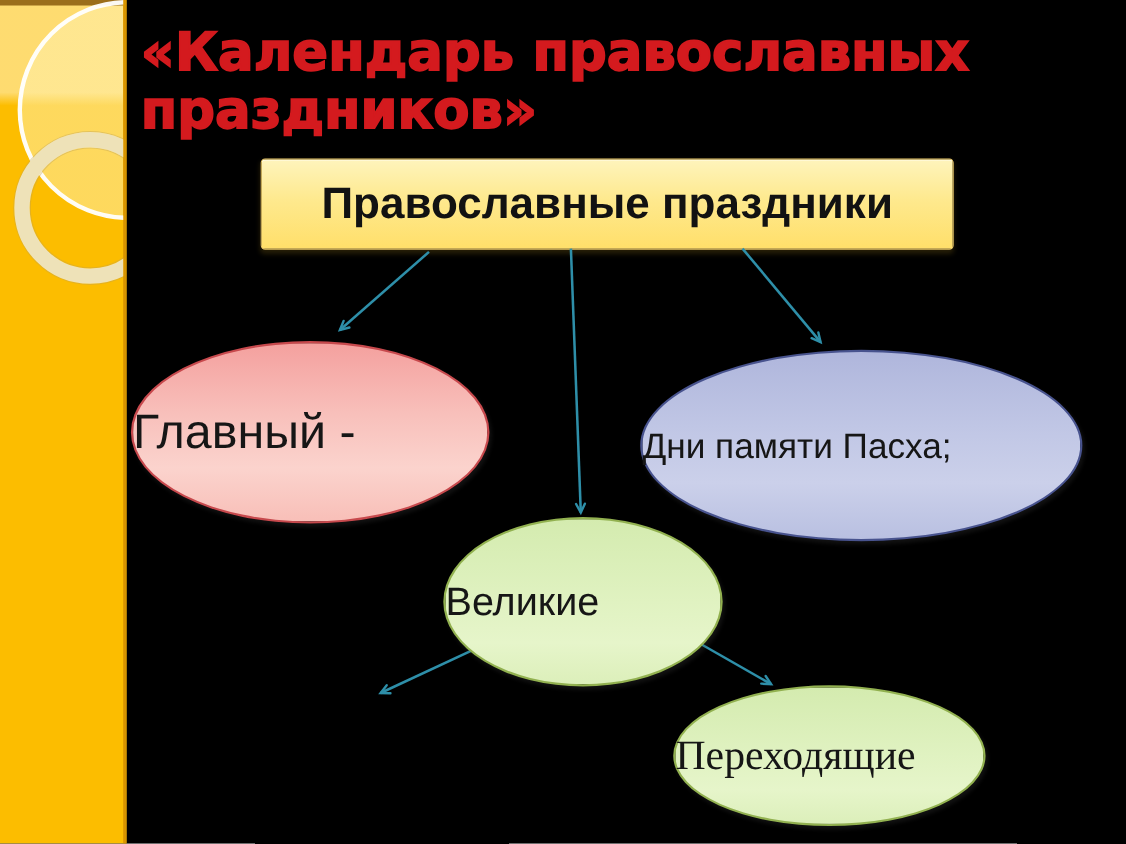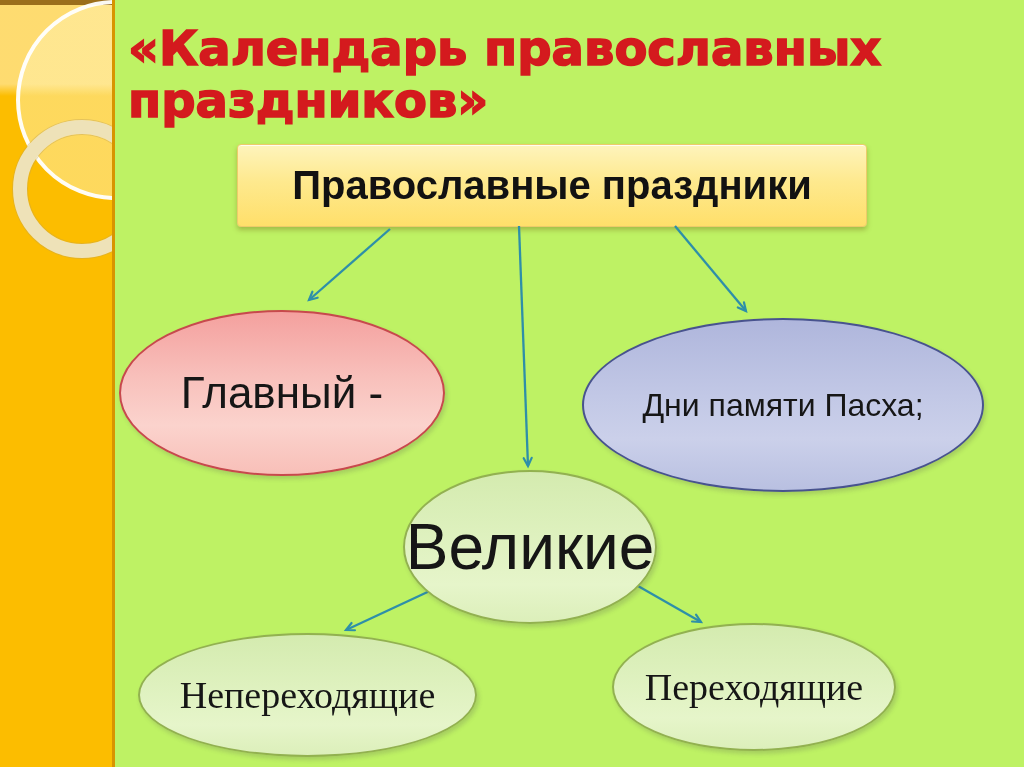--- a/index.html
+++ b/index.html
@@ -1,16 +1,16 @@
 <!DOCTYPE html>
 <html><head>
 <meta charset="utf-8">
 <style>
   html,body{margin:0;padding:0;background:#fff;}
-  .stage{position:relative;width:1024px;height:767px;background:#bef264;overflow:hidden;
+  .stage{position:relative;width:1024px;height:767px;background:#000000;overflow:hidden;
          font-family:"Liberation Sans",sans-serif;}
 
   
   .sidebar{position:absolute;left:0;top:0;width:112px;height:767px;
     background-color:#fcbd00;
     background-image:
       radial-gradient(circle at 116px 100px, rgba(255,240,170,.55) 0 97px, rgba(255,240,170,0) 99px),
       linear-gradient(180deg, rgba(255,227,140,.8) 0 84px, rgba(255,227,140,0) 96px);
     border-right:3px solid #d89400;
     overflow:hidden;}
@@ -28,37 +28,37 @@
 
   
   .root-box{position:absolute;left:237px;top:144px;width:628px;height:81px;border-radius:4px;
     background:linear-gradient(180deg,#fef4bc 0%,#fee98e 45%,#ffdf6a 100%);
     border:1px solid #edcb6a;
     box-shadow:0 3px 5px rgba(110,85,20,.35), inset 0 1px 0 #fffdf0;
     display:flex;align-items:center;justify-content:center;
     font-weight:bold;font-size:40px;color:#121212;}
 
   
-  .node{position:absolute;border-radius:50%;display:flex;flex-direction:column;
-    align-items:center;justify-content:center;text-align:center;color:#161616;
+  .node{position:absolute;border-radius:50%;display:flex;flex-direction:row;
+    align-items:center;justify-content:space-between;text-align:center;color:#161616;
     box-shadow:2px 3px 4px rgba(80,80,80,.22);}
   .node span{display:block;}
 
   .node-paskha{left:119px;top:310px;width:322px;height:162px;
     border:2px solid #c7494d;
     background:linear-gradient(180deg,#f4a09e 0%,#f8c0bb 40%,#fbd3cd 70%,#f8bfb8 100%);
     font-size:44px;line-height:54px;}
   .node-saints{left:582px;top:318px;width:398px;height:170px;
     border:2px solid #48538e;
     background:linear-gradient(180deg,#afb6dc 0%,#c2c8e6 45%,#cbd0ea 70%,#b9c0e1 100%);
     font-size:32px;line-height:40px;}
   .node-velikie{left:403px;top:470px;width:250px;height:150px;
     border:2px solid #92b150;
     background:linear-gradient(180deg,#d4ebaf 0%,#e0f2c1 50%,#e6f5ca 75%,#dcefba 100%);
-    font-size:64px;}
+    font-size:36px;}
   .node-neperekhod{left:138px;top:633px;width:335px;height:120px;
     border:2px solid #92b150;
     background:linear-gradient(180deg,#d4ebaf 0%,#e0f2c1 50%,#e6f5ca 75%,#dcefba 100%);
     font-family:"Liberation Serif",serif;font-size:38px;}
   .node-perekhod{left:612px;top:623px;width:280px;height:124px;
     border:2px solid #92b150;
     background:linear-gradient(180deg,#d4ebaf 0%,#e0f2c1 50%,#e6f5ca 75%,#dcefba 100%);
     font-family:"Liberation Serif",serif;font-size:38px;}
 
   
@@ -102,21 +102,18 @@
   </div>
 
   <div class="node node-saints">
     <span>Дни памяти Пасха;</span>
   </div>
 
   <div class="node node-velikie">
     <span>Великие</span>
   </div>
 
-  <div class="node node-neperekhod">
-    <span>Непереходящие</span>
-  </div>
 
   <div class="node node-perekhod">
     <span>Переходящие</span>
   </div>
 
 </div>
 
 </body></html>

